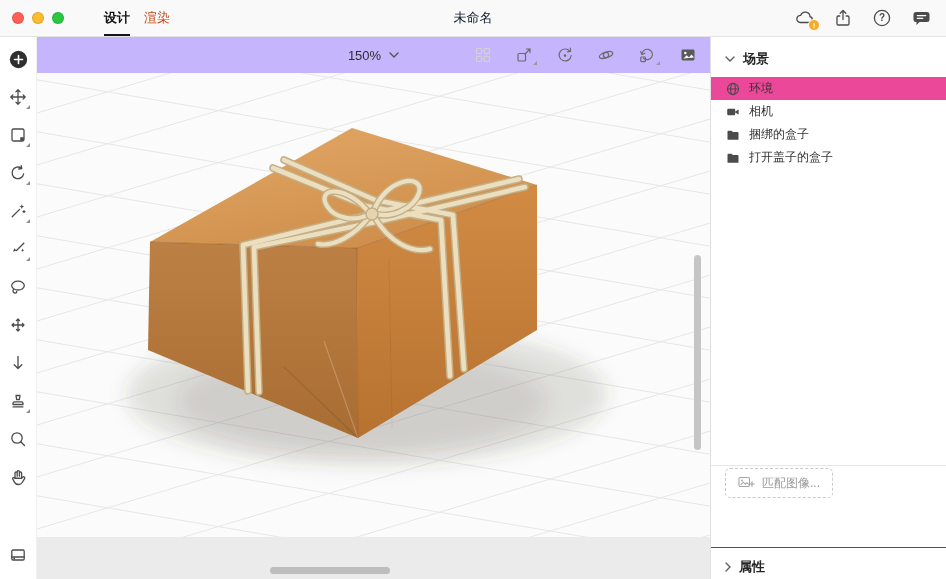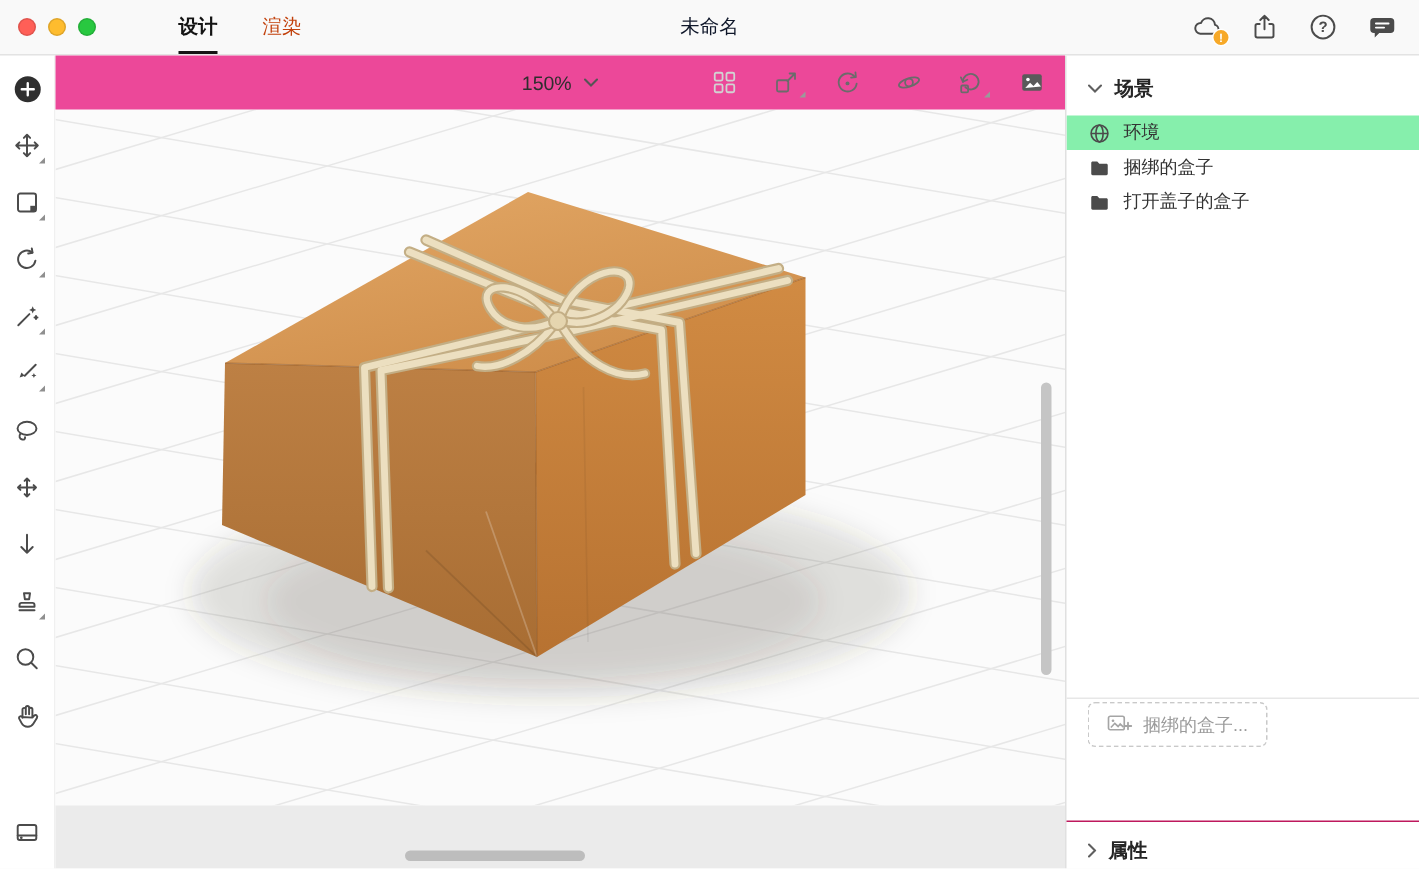--- a/index.html
+++ b/index.html
@@ -6,21 +6,21 @@
   html,body{width:946px;height:579px;overflow:hidden;background:#fff;
     font-family:"Liberation Sans","DejaVu Sans",sans-serif;}
   .window{width:946px;height:579px;display:flex;flex-direction:column;background:#fff}
 
   
   .titlebar{height:37px;flex:0 0 37px;background:#f9f9f9;border-bottom:1px solid #e3e3e3;
     display:flex;align-items:stretch;position:relative}
   .traffic{display:flex;gap:8px;align-items:center;padding:0 14px 0 12px}
   .light{width:12px;height:12px;border-radius:50%;border:0.5px solid rgba(0,0,0,0.12)}
   .light.red{background:#ff5f57}.light.yellow{background:#febc2e}.light.green{background:#28c840}
-  .tabs{display:flex;gap:30px;margin-left:41px}
+  .tabs{display:flex;gap:14px;margin-left:26px}
   .tab{font-size:13px;color:#c2410c;display:flex;align-items:center;position:relative;cursor:default}
   .tab.active{color:#141414;font-weight:bold}
   .tab.active:after{content:"";position:absolute;left:0;right:0;bottom:0;height:2px;background:#141414}
   .title-center{position:absolute;left:0;right:0;top:0;bottom:0;display:flex;align-items:center;
     justify-content:center;font-size:13px;color:#0f172a;pointer-events:none}
   .titlebar-right{margin-left:auto;display:flex;align-items:center;gap:17px;padding-right:14px}
   .tb-icon{width:22px;height:22px;display:flex;align-items:center;justify-content:center;position:relative}
   .badge{position:absolute;right:-5px;bottom:-2px;width:12px;height:12px;border-radius:50%;
     background:#f7a928;color:#fff;font-size:8px;font-weight:bold;display:flex;align-items:center;
     justify-content:center;border:1px solid #fff}
@@ -33,21 +33,21 @@
     display:flex;flex-direction:column;align-items:center;padding-top:8px}
   .tool-btn{width:28px;height:28px;margin-bottom:10px;border-radius:5px;display:flex;
     align-items:center;justify-content:center;position:relative;background:transparent}
   .tool-btn .flyout{position:absolute;right:2px;bottom:2px;width:0;height:0;
     border-bottom:4px solid #8f8f8f;border-left:4px solid transparent}
   .tool-bottom{margin-top:auto;margin-bottom:10px}
   .ic{stroke:#4b4b4b;fill:none;stroke-width:1.3;stroke-linecap:round;stroke-linejoin:round}
 
   
   .canvas-wrap{flex:1;min-width:0;display:flex;flex-direction:column;position:relative;background:#fbfbfb}
-  .canvas-toolbar{height:36px;flex:0 0 36px;background:#ec4899;display:flex;align-items:center;
+  .canvas-toolbar{height:36px;flex:0 0 36px;background:#c4b5fd;display:flex;align-items:center;
     justify-content:center;position:relative;z-index:2}
   .zoom-control{display:flex;align-items:center;gap:8px;font-size:13px;color:#2e2e2e;cursor:default}
   .ct-icons{position:absolute;right:12px;top:0;height:36px;display:flex;align-items:center;gap:21px}
   .ct-btn{width:20px;height:20px;display:flex;align-items:center;justify-content:center;position:relative}
   .ct-btn .flyout{position:absolute;right:-3px;bottom:0;width:0;height:0;
     border-bottom:4px solid #9a9a9a;border-left:4px solid transparent}
   .icg{stroke:#6b6b6b;fill:none;stroke-width:1.2;stroke-linecap:round;stroke-linejoin:round}
   .icg-dis{stroke:#d2d2d2;fill:none;stroke-width:1.2}
   .canvas-view{flex:1;position:relative;overflow:hidden}
   .canvas-view svg.scene{position:absolute;left:0;top:0}
@@ -57,21 +57,21 @@
   .hscroll{position:absolute;left:233px;top:30px;width:120px;height:7px;border-radius:4px;background:#bdbdbd}
 
   
   .right-panel{width:236px;flex:0 0 236px;background:#fff;border-left:1px solid #e0e0e0;
     display:flex;flex-direction:column;min-height:0}
   .section-header{display:flex;align-items:center;gap:8px;padding:13px 24px 9px 14px;
     font-size:13px;font-weight:bold;color:#262626}
   .scene-section{flex:1;min-height:0;overflow:hidden}
   .panel-row{display:flex;align-items:center;gap:9px;height:23px;padding-left:15px;
     font-size:12px;color:#333;cursor:default}
-  .panel-row.selected{background:#86efac}
+  .panel-row.selected{background:#ec4899}
   .actions-section{flex:0 0 82px;border-top:1px solid #e7e7e7}
   .match-btn{margin:2px 0 0 14px;height:30px;display:inline-flex;align-items:center;gap:7px;
     padding:0 12px;border:1px dashed #c9c9c9;border-radius:5px;background:#fff;
     color:#9b9b9b;font-size:12px;cursor:default}
   .props-section{flex:0 0 32px;border-top:1px solid #be185d;overflow:hidden}
   .props-section .section-header{padding-top:10px}
 </style>
 </head>
 <body>
 
@@ -403,41 +403,48 @@
         <div class="panel-row selected">
           <svg width="14" height="14" viewBox="0 0 14 14">
             <circle cx="7" cy="7" r="5.6" stroke="#4b4b4b" fill="none" stroke-width="1.1"></circle>
             <ellipse cx="7" cy="7" rx="2.4" ry="5.6" stroke="#4b4b4b" fill="none" stroke-width="1.1"></ellipse>
             <path d="M1.4 7h11.2" stroke="#4b4b4b" stroke-width="1.1"></path>
           </svg>
           <span>环境</span>
         </div>
         <div class="panel-row">
           <svg width="14" height="14" viewBox="0 0 14 14">
+            <rect x="1.2" y="3.8" width="8" height="6.4" rx="1.2" fill="#4b4b4b"></rect>
+            <path d="M9.2 6.6l3.4-2v4.8l-3.4-2z" fill="#4b4b4b"></path>
+          </svg>
+          <span>相机</span>
+        </div>
+        <div class="panel-row">
+          <svg width="14" height="14" viewBox="0 0 14 14">
             <path d="M1.5 3.6c0-.5.4-.9.9-.9h3.1l1.4 1.4h4.7c.5 0 .9.4.9.9v5.9c0 .5-.4.9-.9.9H2.4c-.5 0-.9-.4-.9-.9z" fill="#4b4b4b"></path>
           </svg>
           <span>捆绑的盒子</span>
         </div>
         <div class="panel-row">
           <svg width="14" height="14" viewBox="0 0 14 14">
             <path d="M1.5 3.6c0-.5.4-.9.9-.9h3.1l1.4 1.4h4.7c.5 0 .9.4.9.9v5.9c0 .5-.4.9-.9.9H2.4c-.5 0-.9-.4-.9-.9z" fill="#4b4b4b"></path>
           </svg>
           <span>打开盖子的盒子</span>
         </div>
       </div>
 
       <div class="actions-section">
         <button class="match-btn">
           <svg width="17" height="14" viewBox="0 0 17 14">
             <rect x="1" y="1.5" width="10.5" height="9" rx="1.2" stroke="#a5a5a5" fill="none" stroke-width="1.1"></rect>
             <circle cx="4" cy="4.5" r=".9" fill="#a5a5a5"></circle>
             <path d="M2.6 9l2.6-2.8 2.2 2.1 1.4-1.6 2.2 2" stroke="#a5a5a5" fill="none" stroke-width="1.1"></path>
             <path d="M14 5.8v4.4M11.8 8h4.4" stroke="#a5a5a5" stroke-width="1.2" stroke-linecap="round"></path>
           </svg>
-          <span>捆绑的盒子...</span>
+          <span>匹配图像...</span>
         </button>
       </div>
 
       <div class="props-section">
         <div class="section-header">
           <svg width="6" height="10" viewBox="0 0 6 10">
             <path d="M1 1l4 4-4 4" stroke="#5f5f5f" fill="none" stroke-width="1.4" stroke-linecap="round"></path>
           </svg>
           <span>属性</span>
         </div>

